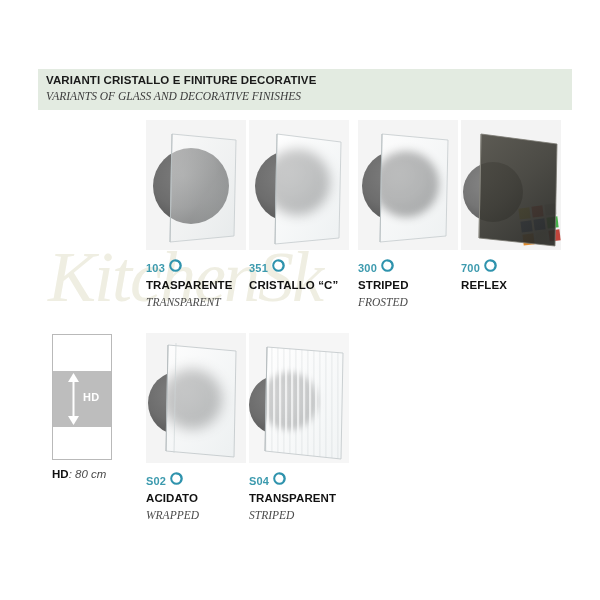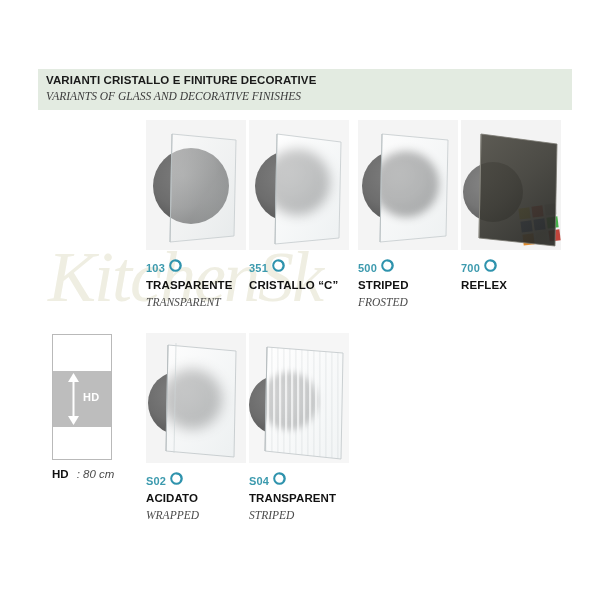--- a/index.html
+++ b/index.html
@@ -172,21 +172,20 @@
     white-space: nowrap;
     color: #111111;
   }
   #hd-caption .hd-bold {
     font-weight: bold;
     color: #111111;
   }
   #hd-caption .hd-italic {
     font-style: italic;
     color: #4a4a4a;
-    padding-left: 8px;
   }
 </style>
 </head>
 <body>
 
 <div id="watermark">KitchenSk</div>
 
 <div id="header-band">
   <div id="header-title">VARIANTI CRISTALLO E FINITURE DECORATIVE</div>
   <div id="header-subtitle">VARIANTS OF GLASS AND DECORATIVE FINISHES</div>
@@ -289,21 +288,21 @@
       <circle cx="40" cy="66" r="36" fill="url(#sph3)"></circle>
       <g clip-path="url(#clip3)">
         <rect width="100" height="130" fill="#fafafa"></rect>
         <circle cx="48" cy="64" r="33" fill="url(#sph3)" filter="url(#blur3)" opacity="0.9"></circle>
       </g>
       <polygon points="24,14 90,20 88,116 22,122" fill="url(#pane3)" stroke="#c9cfd1" stroke-width="0.9"></polygon>
       <line x1="24" y1="14" x2="22" y2="122" stroke="#b6bdbf" stroke-width="0.9"></line>
     </svg>
   </div>
   <div class="code-row">
-    <span class="code-text">500</span><span class="swirl-icon"><svg width="13" height="13" viewBox="0 0 13 13">
+    <span class="code-text">300</span><span class="swirl-icon"><svg width="13" height="13" viewBox="0 0 13 13">
           <circle cx="6.5" cy="6.5" r="5.3" fill="none" stroke="#2f93ad" stroke-width="2"></circle>
           <path d="M6.5 2.2 a4.3 4.3 0 0 1 3.4 6.9 l-3.4 -2.6 z" fill="#ffffff"></path>
           <path d="M6.5 1.8 a4.7 4.7 0 0 1 4.0 7.2" fill="none" stroke="#2f93ad" stroke-width="1.6" stroke-linecap="round"></path>
         </svg></span>
   </div>
   <div class="name-it">STRIPED</div>
   <div class="name-en">FROSTED</div>
 </div>
 
 <div class="tile" style="left:461px; top:120px;">

